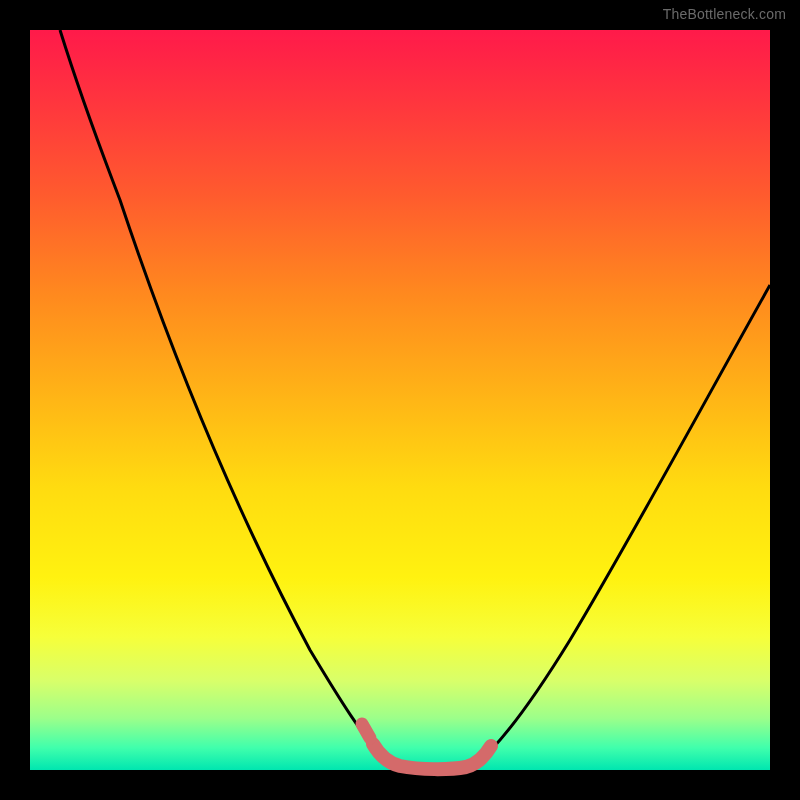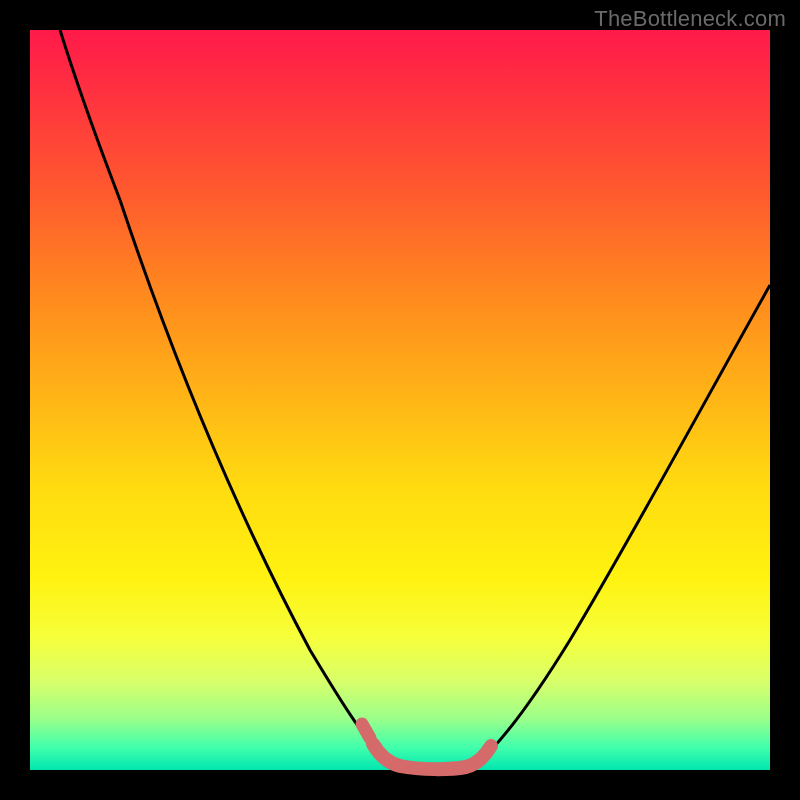--- a/index.html
+++ b/index.html
@@ -36,21 +36,21 @@
       #9cff8a 93%,
       #40ffac 97%,
       #00e6b0 100%
     );
   }
   .watermark {
     position: absolute;
     top: 6px;
     right: 14px;
     color: #6a6a6a;
-    font-size: 22px;
+    font-size: 14px;
     letter-spacing: 0.2px;
     user-select: none;
   }
   svg.curves {
     position: absolute;
     left: 0;
     top: 0;
     width: 740px;
     height: 740px;
     overflow: visible;

